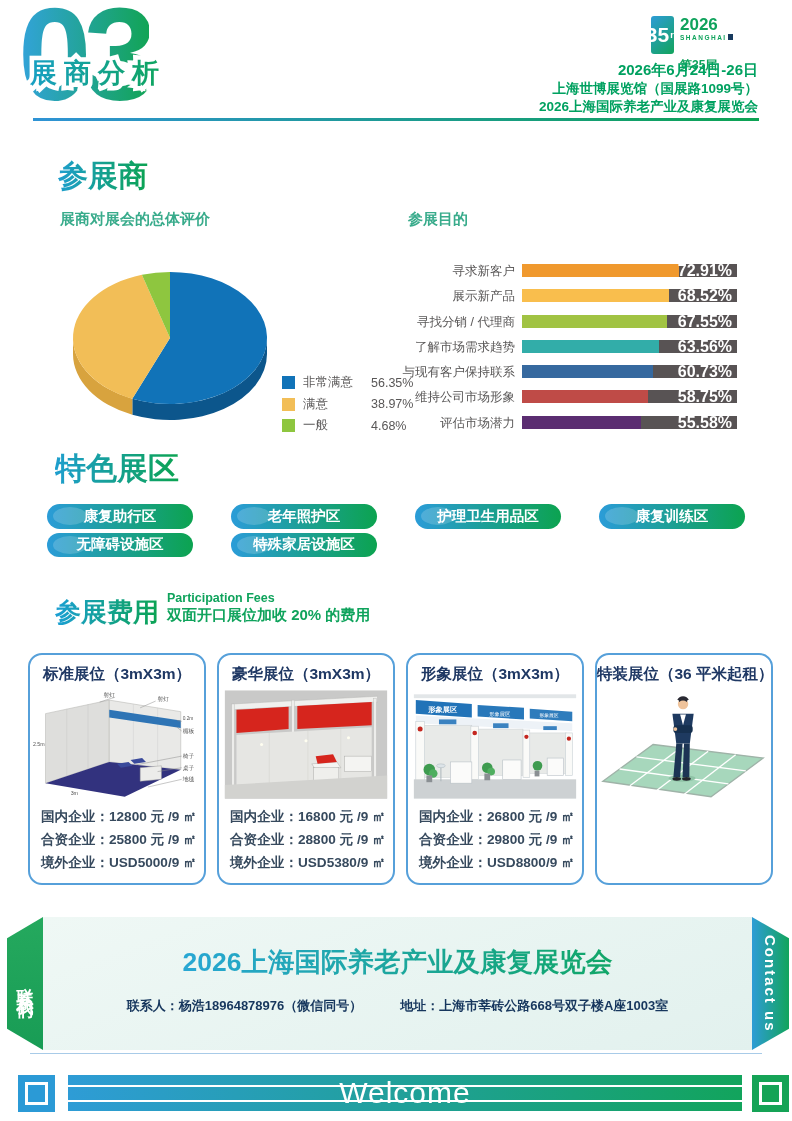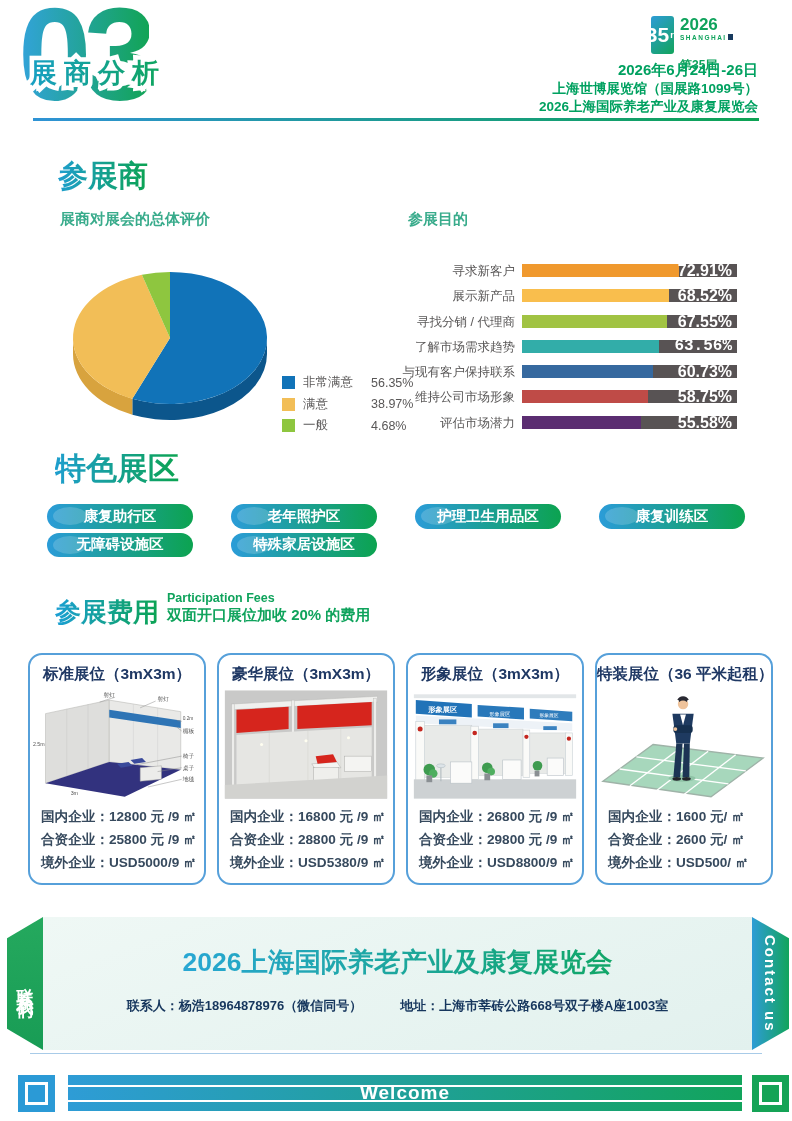--- a/index.html
+++ b/index.html
@@ -90,21 +90,21 @@
     background:linear-gradient(90deg,#2e9cd6,#12a45c);
     clip-path:polygon(0 0,100% 16%,100% 84%,0 100%);display:flex;align-items:center;justify-content:center;cursor:pointer;}
   .ribbon-right span{writing-mode:vertical-rl;color:#fff;font-size:15px;font-weight:800;letter-spacing:2px;}
 
   
   .hairline{position:absolute;left:30px;top:1053px;width:732px;height:1px;background:#a8cbe8;}
   .welcome-bar{position:absolute;left:68px;top:1075px;width:674px;height:36px;
     background:linear-gradient(90deg,#2e9cd6,#12a45c);display:flex;align-items:center;justify-content:center;}
   .welcome-line{position:absolute;left:0;width:100%;height:2px;background:#fff;}
   .welcome-line.l1{top:10px;} .welcome-line.l2{top:25px;}
-  .welcome-text{position:relative;z-index:2;color:#fff;font-size:19px;font-weight:700;letter-spacing:1px;}
+  .welcome-text{position:relative;z-index:2;color:#fff;font-size:30px;font-weight:400;letter-spacing:1px;}
   .corner-icon{position:absolute;top:1075px;width:37px;height:37px;}
   .corner-icon .ring{position:absolute;inset:7px;border:3px solid #fff;}
   .corner-icon.blue{left:18px;background:#2b9ad6;}
   .corner-icon.green{left:752px;background:#15a356;}
 
   svg text{font-family:"Liberation Sans","DejaVu Sans",sans-serif;}
 </style>
 </head>
 <body>
 
@@ -184,21 +184,21 @@
       </div>
       <div class="bar-row">
         <span class="bar-label">寻找分销 / 代理商</span>
         <div class="bar-track" style="background: rgb(88, 83, 84);">
           <div class="bar-fill" style="width: 67.55%; background: rgb(161, 195, 67);"></div>
           <span class="bar-value">67.55%</span>
         </div>
       </div>
       <div class="bar-row">
         <span class="bar-label">了解市场需求趋势</span>
-        <div class="bar-track" style="background: rgb(88, 83, 84); font-family: Liberation Mono, monospace;">
+        <div class="bar-track" style="background: rgb(88, 83, 84);">
           <div class="bar-fill" style="width: 63.56%; background: rgb(50, 173, 169);"></div>
           <span class="bar-value">63.56%</span>
         </div>
       </div>
       <div class="bar-row">
         <span class="bar-label">与现有客户保持联系</span>
         <div class="bar-track" style="background: rgb(88, 83, 84);">
           <div class="bar-fill" style="width: 60.73%; background: rgb(54, 105, 159);"></div>
           <span class="bar-value">60.73%</span>
         </div>
@@ -371,25 +371,20 @@
         <path d="M 82 11 q 5 -4 10 0 l -1 3 q -4 -3 -8 0 z" fill="#2a2a33"></path>
         <polygon points="76,26 98,26 94,57 80,57" fill="#1e3a60"></polygon>
         <polygon points="84,27 90,27 87,38" fill="#ffffff"></polygon>
         <rect x="77" y="38" width="20" height="8" rx="3" fill="#16304f"></rect>
         <circle cx="79" cy="42" r="2" fill="#efc39b"></circle>
         <polygon points="80,57 86.5,57 84,92 77,92" fill="#1c3454"></polygon>
         <polygon points="88,57 94,57 93.5,92 86.5,92" fill="#1c3454"></polygon>
         <ellipse cx="80.5" cy="93.5" rx="4.5" ry="2" fill="#23242b"></ellipse>
         <ellipse cx="90.5" cy="93.5" rx="4.5" ry="2" fill="#23242b"></ellipse>
       </svg>
-      <div class="card-prices">
-        <div class="price-line">国内企业：1600 元/ ㎡</div>
-        <div class="price-line">合资企业：2600 元/ ㎡</div>
-        <div class="price-line">境外企业：USD500/ ㎡</div>
-      </div>
     </div>
   </div>
 
   <div class="footer-panel">
     <h2 class="footer-title">2026上海国际养老产业及康复展览会</h2>
     <div class="footer-contacts">
       <span>联系人：杨浩18964878976（微信同号）</span>
       <span>地址：上海市莘砖公路668号双子楼A座1003室</span>
     </div>
   </div>

